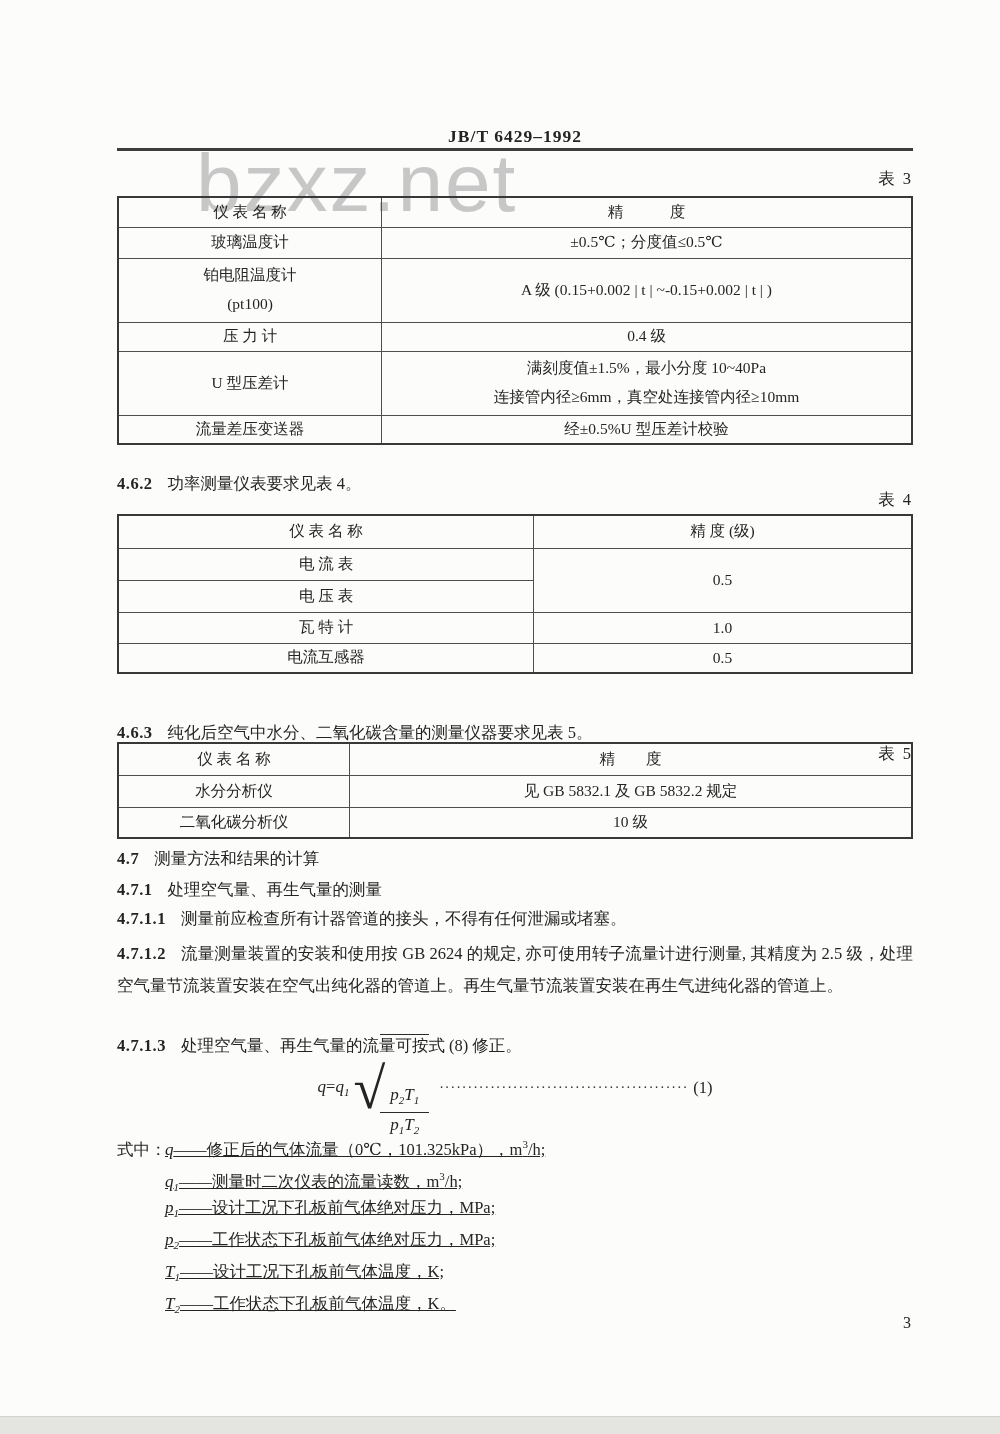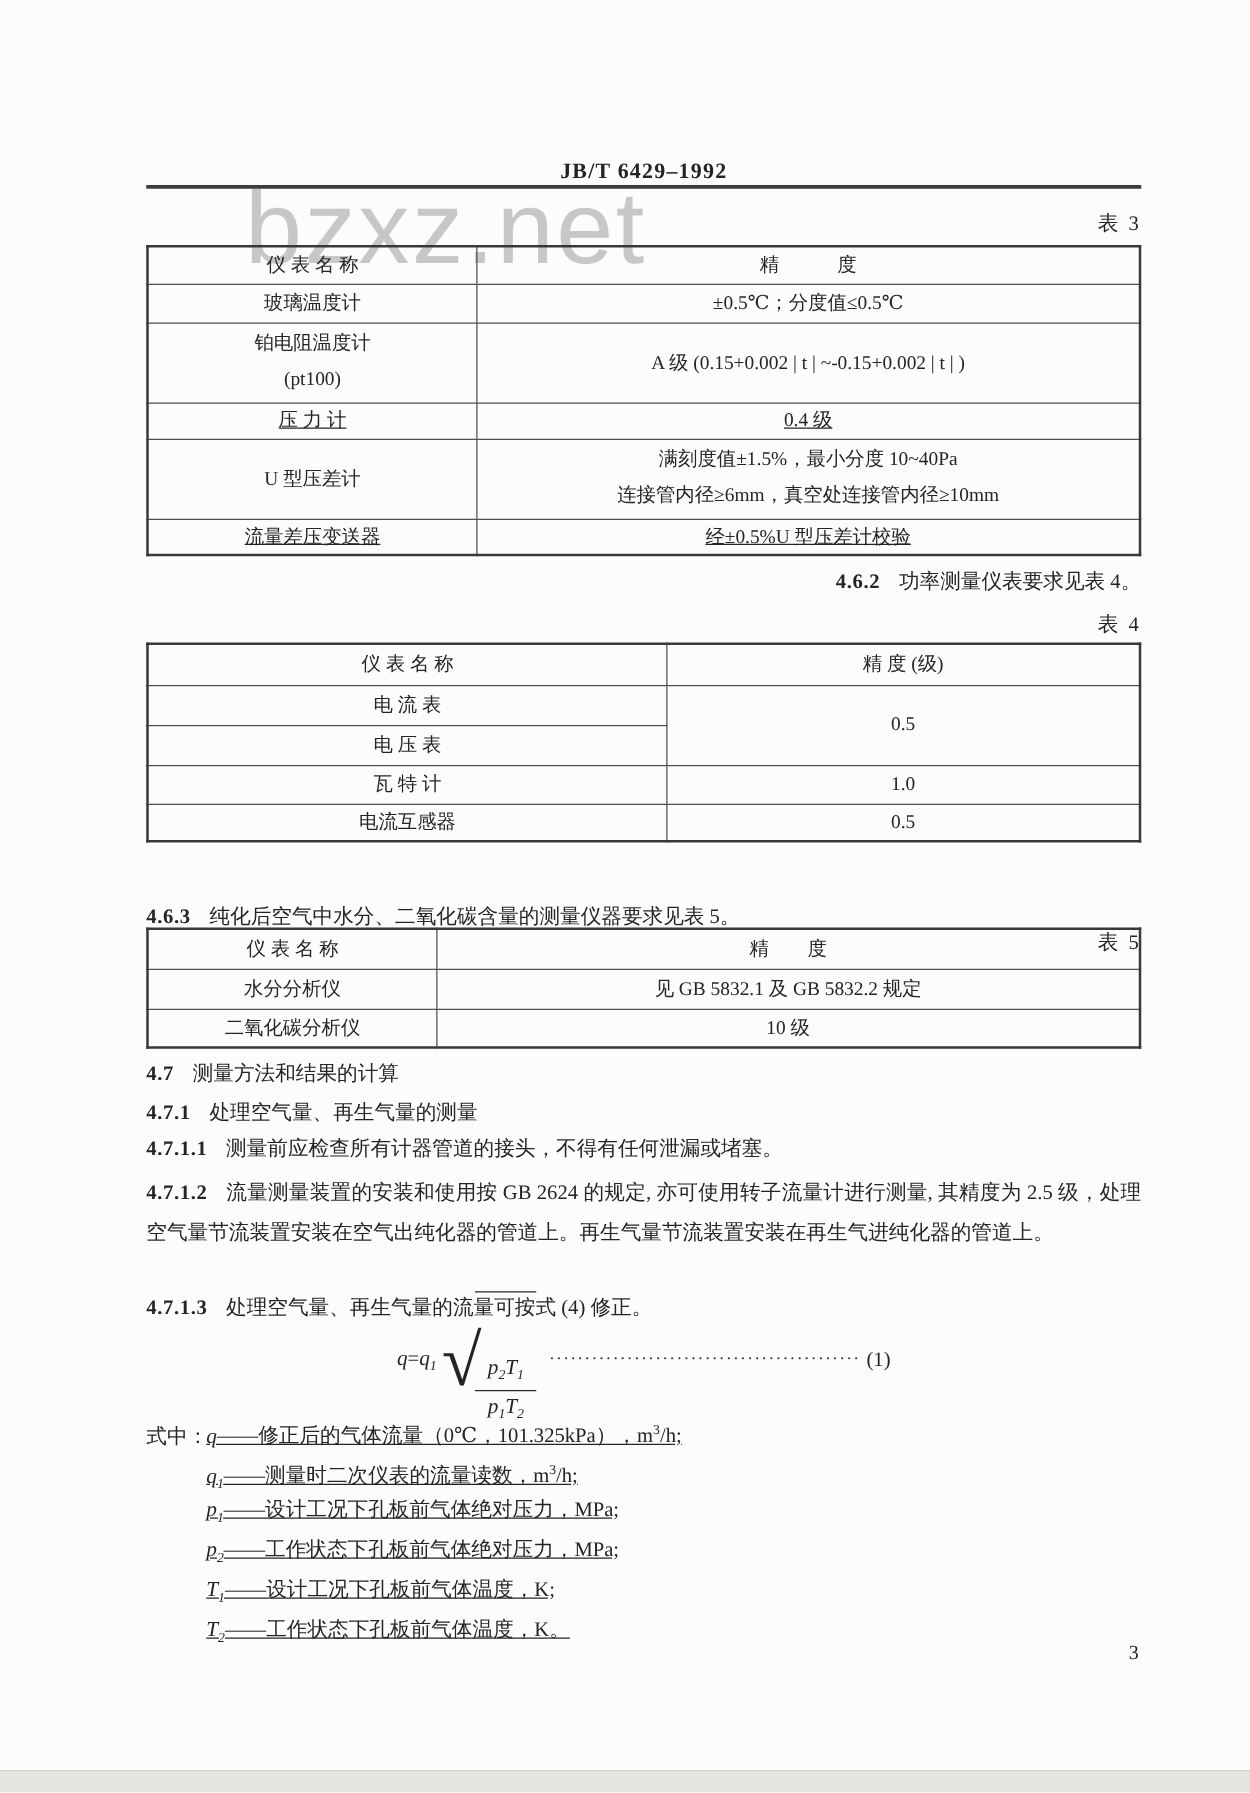--- a/index.html
+++ b/index.html
@@ -28,28 +28,28 @@
   .cap3 { top:168px; } .cap4 { top:489px; } .cap5 { top:715px;margin-top:28px; }
 
   table { border-collapse:collapse; width:796px; table-layout:fixed; z-index:2; position:absolute; left:117px; }
   .doc-table { border:2.5px solid #383838; }
   .doc-table td {
     border:1px solid #4f4f4f; text-align:center; vertical-align:middle;
     font-size:15.5px; padding:0 6px; overflow:hidden;
   }
   .t3 { top:196px; } .t4 { top:514px; } .t5 { top:742px; }
   .t3 .c1 { width:250px; } .t4 .c1 { width:402px; } .t5 .c1 { width:218px; }
-  tr.h29 { height:29px;text-decoration:underline; } tr.h30 { height:30px; } tr.h31 { height:31px; }
+  tr.h29 { height:29px; } tr.h30 { height:30px; } tr.h31 { height:31px; }
   tr.h32 { height:32px; } tr.h33 { height:33px; } tr.h64 { height:64px; }
   .cell-line { line-height:1.85; }
 
   
   .sec { font-size:16.5px; line-height:26px; z-index:2; white-space:nowrap; }
   .sec b { margin-right:15px; letter-spacing:0.5px; }
-  .s462 { top:452px;text-align:right; } .s463 { top:720px; }
+  .s462 { top:471px; } .s463 { top:720px; }
   .s47 { top:846px; } .s471 { top:877px; } .s4711 { top:906px; }
   .s4712 { top:938px; line-height:31.5px; text-align:justify; white-space:normal; }
   .s4713 { top:1033px; }
 
   
   .formula { top:1056px; height:64px; display:flex; align-items:center; justify-content:center; z-index:2; font-size:16.5px; }
   .fv { font-style:italic; font-size:17px; }
   .formula sub, .def-var sub { font-size:11px; font-style:italic; }
   .sqrt { display:inline-flex; align-items:center; margin-left:4px; }
   .rad { font-size:58px; font-weight:300; line-height:50px; margin-right:-5px; transform:translateY(1px); }
@@ -174,21 +174,21 @@
   <div class="abs sec s471">
     <b>4.7.1</b><span>处理空气量、再生气量的测量</span>
   </div>
   <div class="abs sec s4711">
     <b>4.7.1.1</b><span>测量前应检查所有计器管道的接头，不得有任何泄漏或堵塞。</span>
   </div>
   <div class="abs sec s4712">
     <b>4.7.1.2</b><span>流量测量装置的安装和使用按 GB 2624 的规定, 亦可使用转子流量计进行测量, 其精度为 2.5 级，处理空气量节流装置安装在空气出纯化器的管道上。再生气量节流装置安装在再生气进纯化器的管道上。</span>
   </div>
   <div class="abs sec s4713">
-    <b>4.7.1.3</b><span>处理空气量、再生气量的流量可按式 (4) 修正。</span>
+    <b>4.7.1.3</b><span>处理空气量、再生气量的流量可按式 (8) 修正。</span>
   </div>
 
   <div class="abs formula">
     <span><i class="fv">q</i><span>=</span><i class="fv">q</i><sub>1</sub></span>
     <span class="sqrt">
       <span class="rad">√</span>
       <span class="frac">
         <span class="num"><i class="fv">p</i><sub>2</sub><i class="fv">T</i><sub>1</sub></span>
         <span class="den"><i class="fv">p</i><sub>1</sub><i class="fv">T</i><sub>2</sub></span>
       </span>

